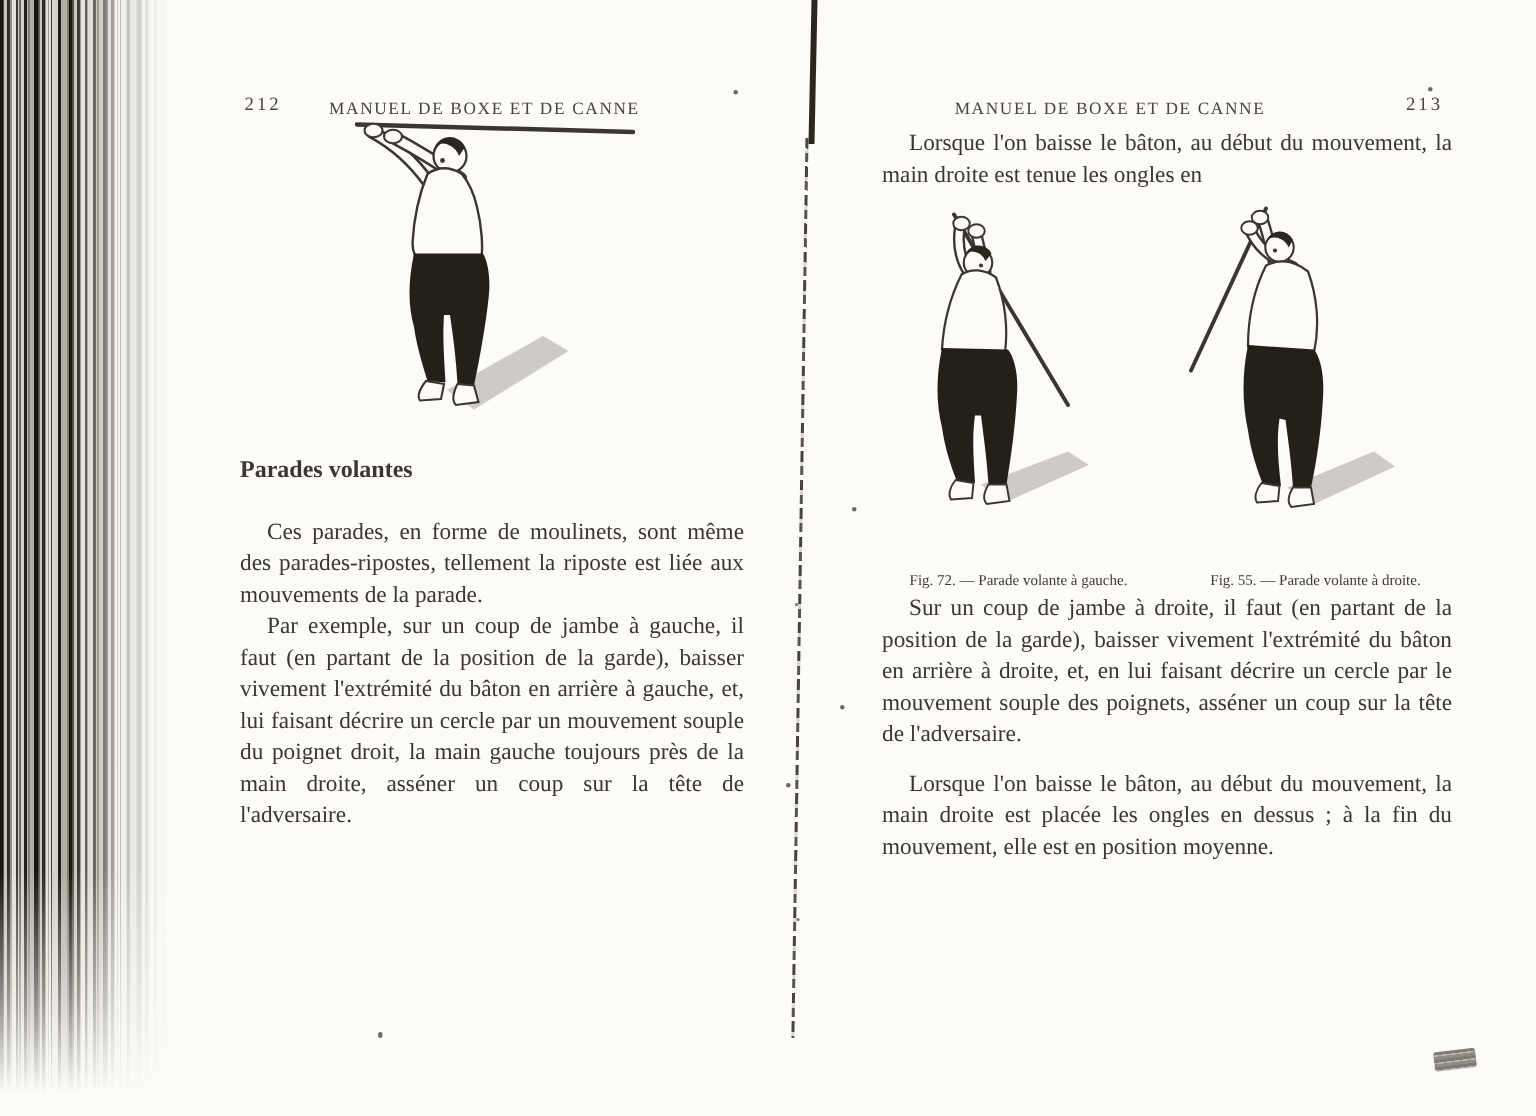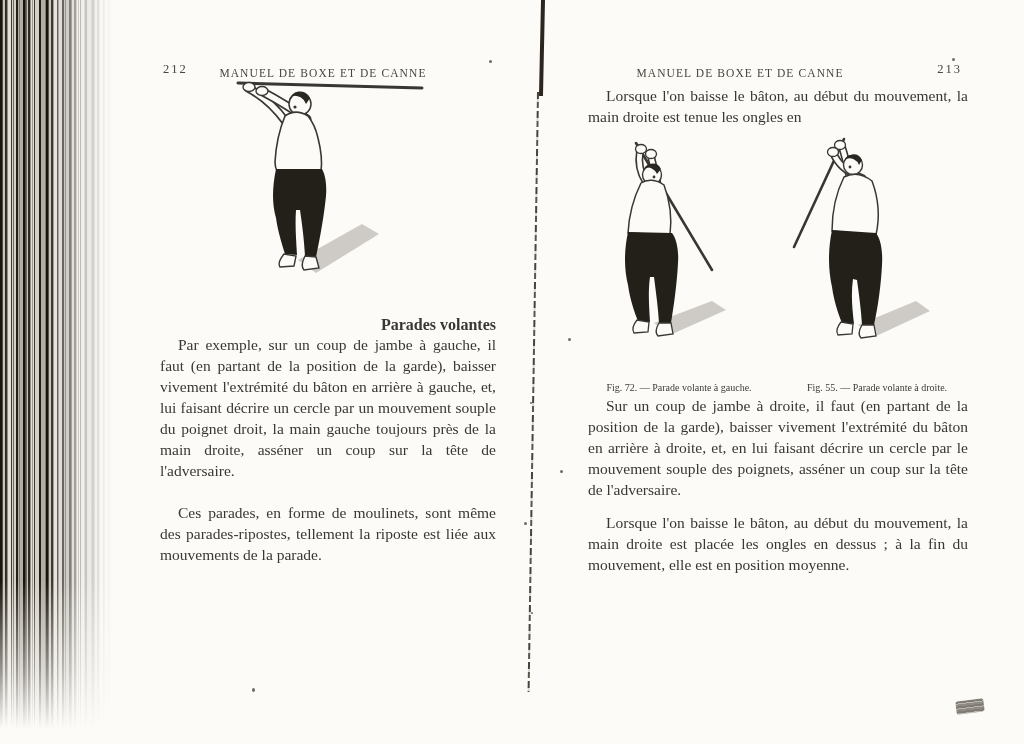--- a/index.html
+++ b/index.html
@@ -40,21 +40,21 @@
   figure{margin:0;}
   .figcaption{font-size:10px;line-height:12.5px;text-align:center;color:#3e3a33;}
 
   .fig71-wrap{margin-top:1px;text-align:center;}
   .fig71-cap{margin-top:4px;}
 
   .figrow{display:flex;justify-content:space-between;margin-top:8px;}
   .figcell{width:182px;display:flex;flex-direction:column;align-items:center;gap:40px;}
   .figcell .figcaption{width:150px;margin-top:2px;}
 
-  .heading{font-size:16px;font-weight:bold;text-align:right;margin:34px 0 0 0;}
+  .heading{font-size:16px;font-weight:bold;text-align:left;margin:22px 0 0 0;}
   .mt21{margin-top:21px;} .mt17{margin-top:17px;} .mt20{margin-top:20px;}
   .mt18{margin-top:18px;} .mt12{margin-top:12px;}
 
   .speck{position:absolute;border-radius:50%;background:#6f6a61;}
   .smudge{position:absolute;left:956px;top:700px;width:28px;height:13px;opacity:.75;
     background:repeating-linear-gradient(180deg,#55504a 0 2px,#a39d93 2px 3px,#6b655c 3px 5px);
     transform:rotate(-7deg);border-radius:2px;}
 </style>
 </head>
 <body>
@@ -87,22 +87,22 @@
         <circle cx="107" cy="41" r="1.6" fill="#3a3733"></circle>
         <path d="M97,50 C92,62 88,78 87,96 C87,100 88,103 89,105 L133,105 C134,98 133,84 130,72 C128,63 124,55 120,50 C112,45 104,45 97,50 Z" fill="#fcfbf8" stroke="#3a3733" stroke-width="1.6"></path>
         <path d="M88,103 C84,122 84,138 88,152 C90,166 94,178 97,188 L109,189 C108,172 107,158 108,144 L112,144 C114,158 116,172 117,190 L128,191 C132,172 136,150 138,130 C139,118 137,108 134,103 Z" fill="#232019"></path>
         <path d="M96,188 C92,193 90,198 92,201 L106,200 L108,190 Z" fill="#fcfbf8" stroke="#3a3733" stroke-width="1.4"></path>
         <path d="M117,190 C114,196 113,201 116,204 L131,202 L128,191 Z" fill="#fcfbf8" stroke="#3a3733" stroke-width="1.4"></path>
       </svg>
     </figure>
 
     <h3 class="heading">Parades volantes</h3>
 
+    <p class="indent mt21">Ces parades, en forme de moulinets, sont même des parades-ripostes, tellement la riposte est liée aux mouvements de la parade.</p>
     <p class="indent">Par exemple, sur un coup de jambe à gauche, il faut (en partant de la position de la garde), baisser vivement l'extrémité du bâton en arrière à gauche, et, lui faisant décrire un cercle par un mouvement souple du poignet droit, la main gauche toujours près de la main droite, asséner un coup sur la tête de l'adversaire.</p>
-    <p class="indent mt21">Ces parades, en forme de moulinets, sont même des parades-ripostes, tellement la riposte est liée aux mouvements de la parade.</p>
   </div>
 
   <div class="page page-right">
     <div class="pagehead">
       <span class="running running-right">MANUEL DE BOXE ET DE CANNE</span>
       <span class="folio folio-right">213</span>
     </div>
 
     <p class="indent mt20">Lorsque l'on baisse le bâton, au début du mouvement, la main droite est tenue les ongles en</p>
 

